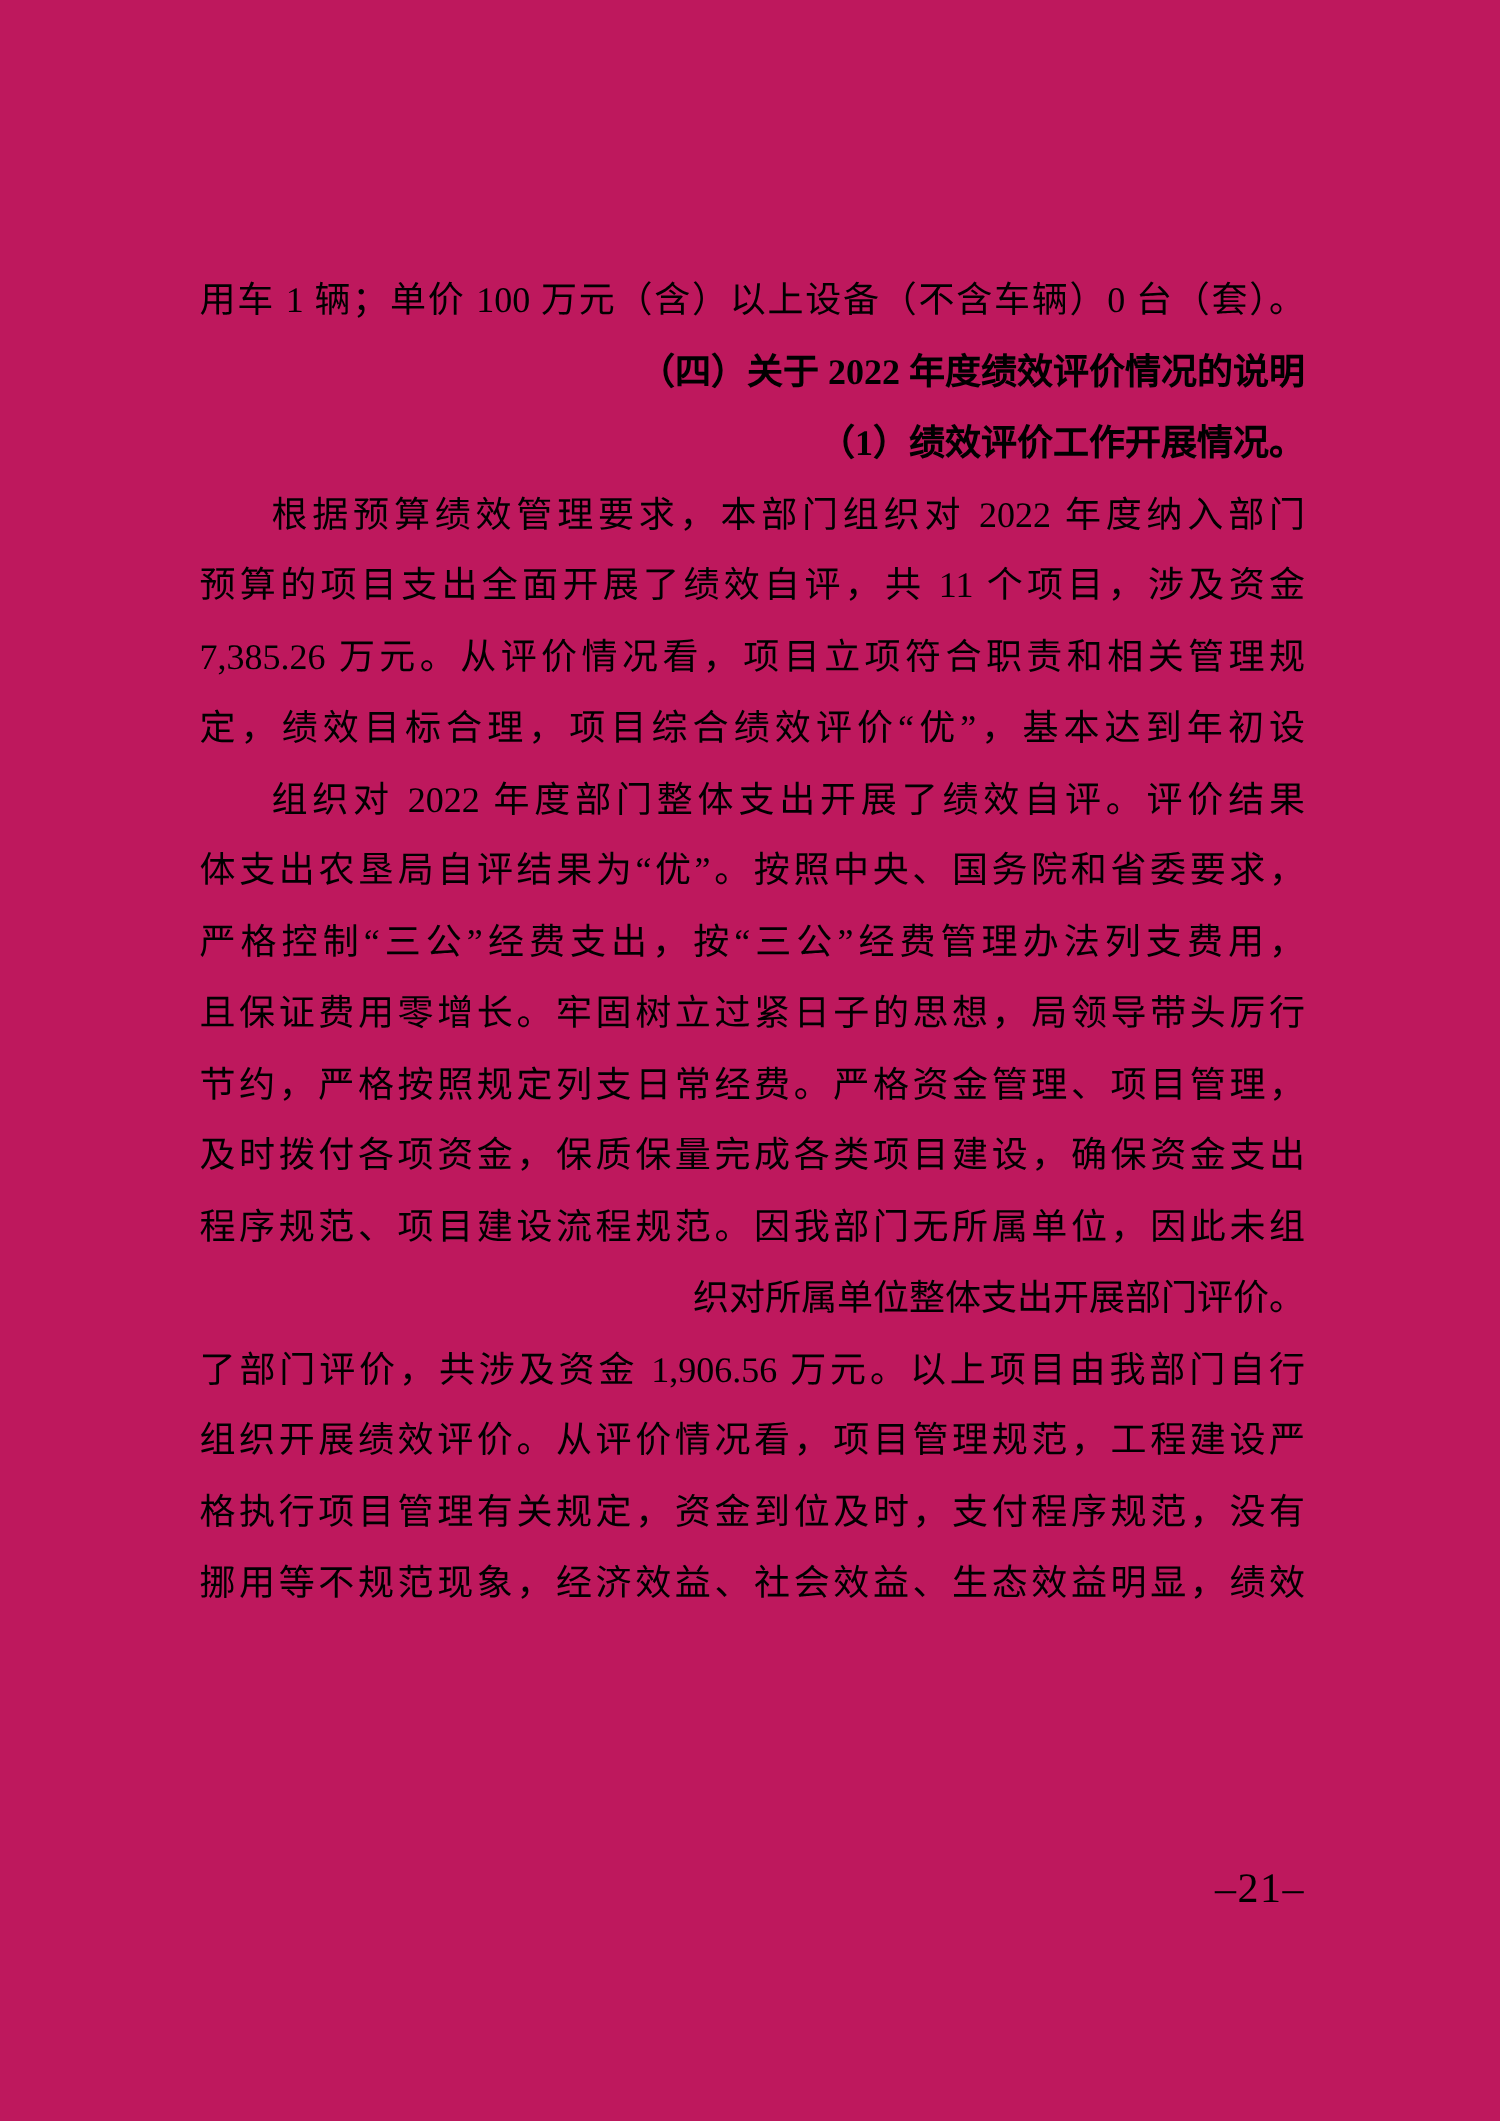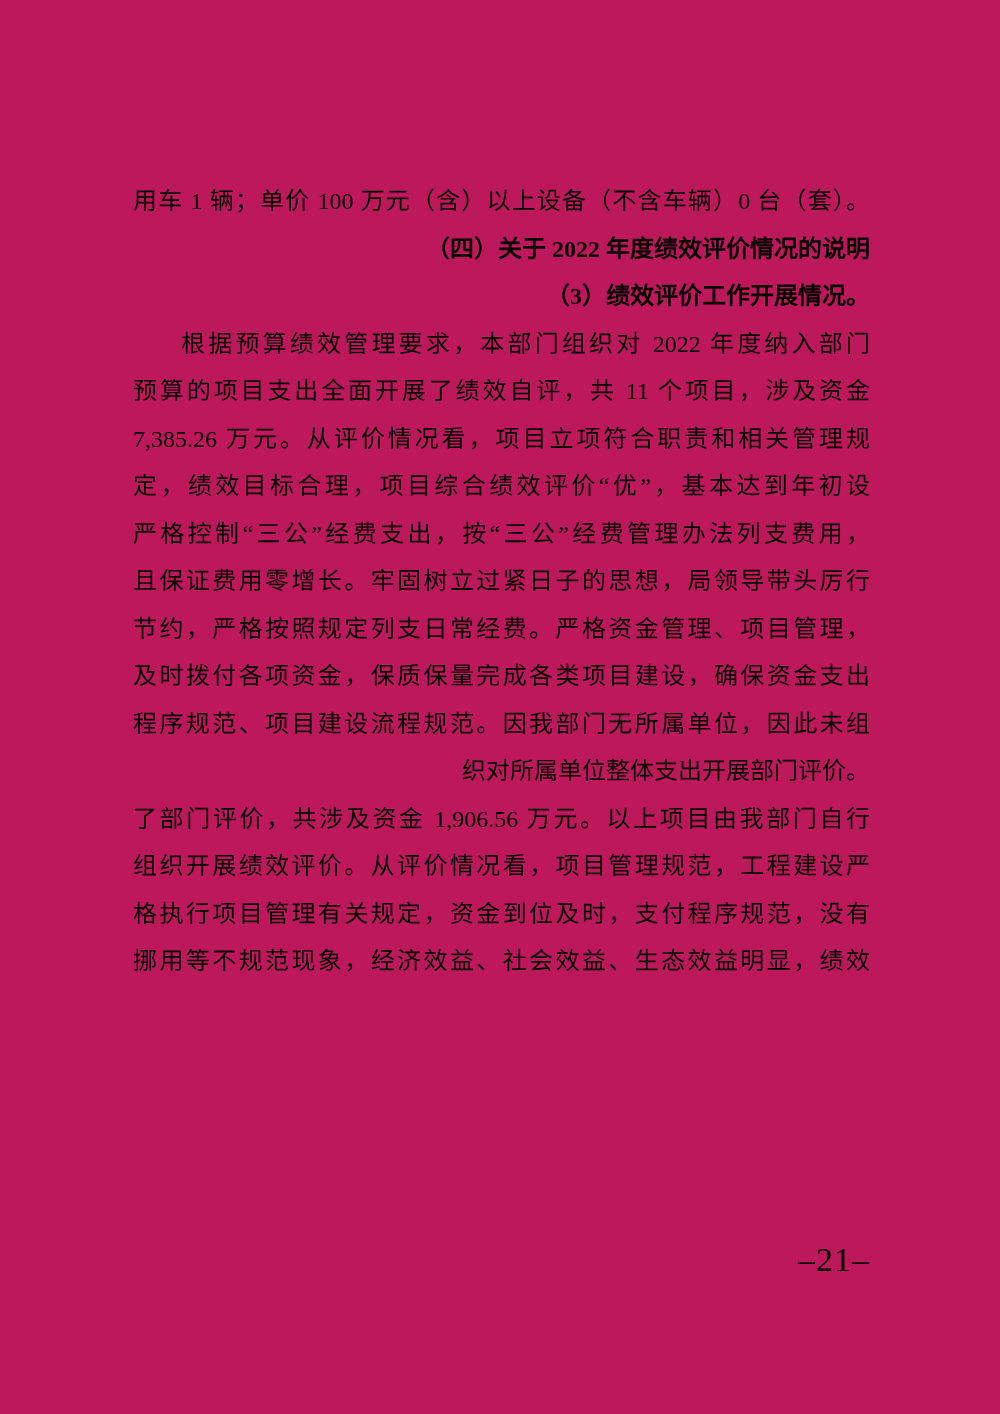--- a/index.html
+++ b/index.html
@@ -34,37 +34,39 @@
   .line.indent {
     text-indent: 2em;
   }
   .line.heading {
     font-weight: bold;
   }
   .pagenum {
     position: absolute;
     top: 1242px;
     right: 130px;
-    font-size: 34px;
+    font-size: 28px;
     line-height: 36px;
     letter-spacing: 1px;
   }
 </style>
 </head>
 <body>
 
 <div class="page">
   <div class="textblock">
     <div class="line fill">用车 1 辆；单价 100 万元（含）以上设备（不含车辆）0 台（套）。</div>
     <div class="line heading indent">（四）关于 2022 年度绩效评价情况的说明</div>
-    <div class="line heading indent">（3）绩效评价工作开展情况。</div>
+    <div class="line heading indent">（1）绩效评价工作开展情况。</div>
     <div class="line fill indent">根据预算绩效管理要求，本部门组织对 2022 年度纳入部门</div>
     <div class="line fill">预算的项目支出全面开展了绩效自评，共 11 个项目，涉及资金</div>
     <div class="line fill">7,385.26 万元。从评价情况看，项目立项符合职责和相关管理规</div>
     <div class="line fill">定，绩效目标合理，项目综合绩效评价“优”，基本达到年初设</div>
+    <div class="line fill indent">组织对 2022 年度部门整体支出开展了绩效自评。评价结果</div>
+    <div class="line fill">体支出农垦局自评结果为“优”。按照中央、国务院和省委要求，</div>
     <div class="line fill">严格控制“三公”经费支出，按“三公”经费管理办法列支费用，</div>
     <div class="line fill">且保证费用零增长。牢固树立过紧日子的思想，局领导带头厉行</div>
     <div class="line fill">节约，严格按照规定列支日常经费。严格资金管理、项目管理，</div>
     <div class="line fill">及时拨付各项资金，保质保量完成各类项目建设，确保资金支出</div>
     <div class="line fill">程序规范、项目建设流程规范。因我部门无所属单位，因此未组</div>
     <div class="line">织对所属单位整体支出开展部门评价。</div>
     <div class="line fill">了部门评价，共涉及资金 1,906.56 万元。以上项目由我部门自行</div>
     <div class="line fill">组织开展绩效评价。从评价情况看，项目管理规范，工程建设严</div>
     <div class="line fill">格执行项目管理有关规定，资金到位及时，支付程序规范，没有</div>
     <div class="line fill">挪用等不规范现象，经济效益、社会效益、生态效益明显，绩效</div>

